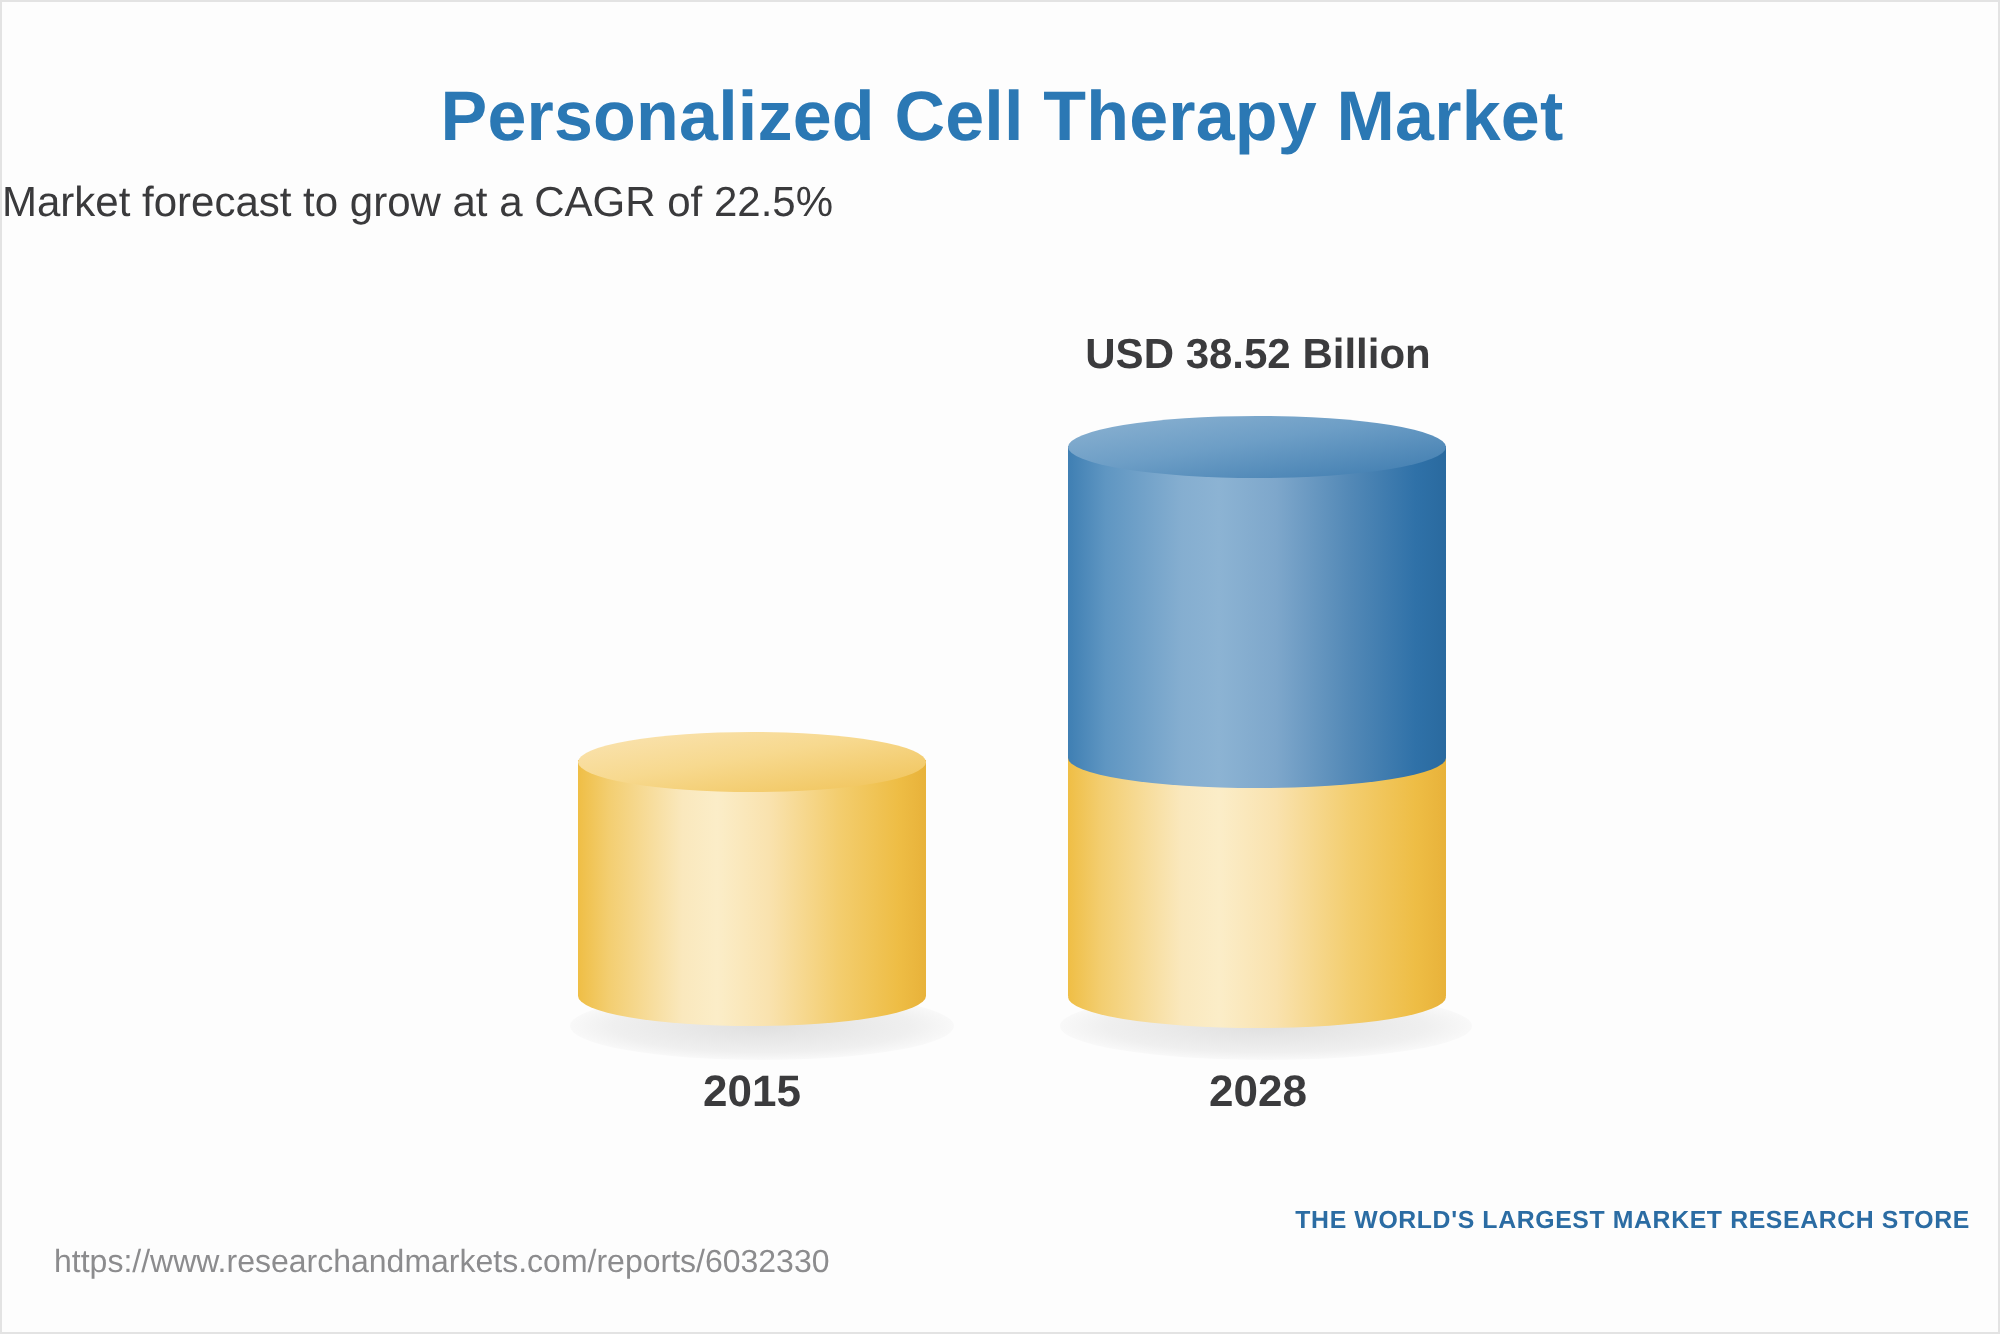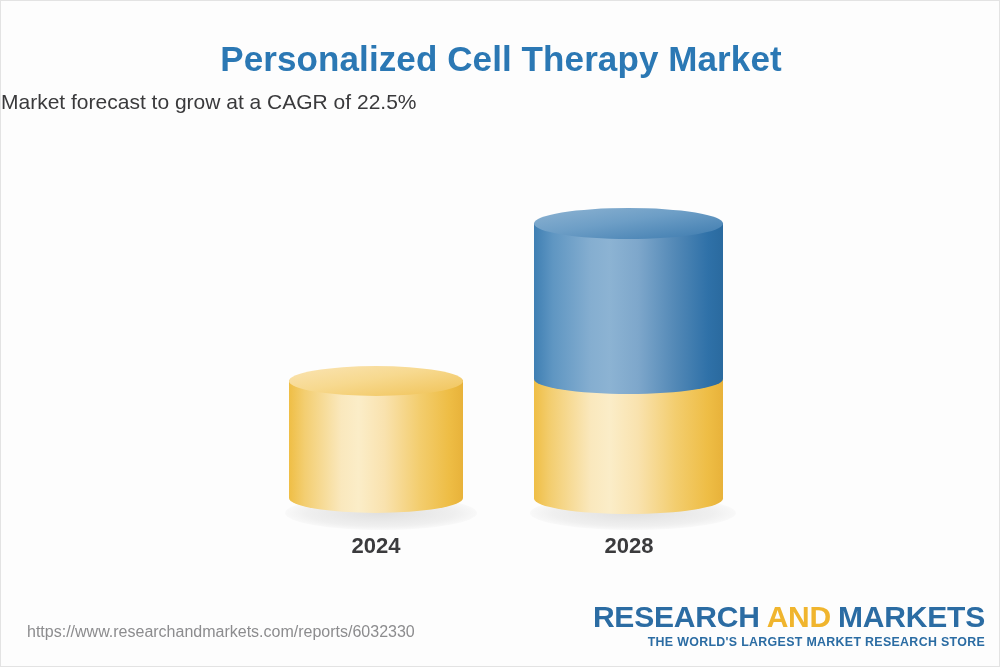--- a/index.html
+++ b/index.html
@@ -187,24 +187,24 @@
 
     <div class="bottom-cap gold-body" style="left:533px; top:482px; width:189px; height:31px; border-radius:50%;"></div>
 
     <div class="blue-body" style="left:533px; top:222px; width:189px; height:156px;"></div>
 
     <div class="blue-body" style="left:533px; top:363px; width:189px; height:30px; border-radius:50%;"></div>
 
     <div class="blue-top" style="left:533px; top:207px; width:189px; height:31px;"></div>
   </div>
 
-
-  <div class="ylabel ylabel-2024">2024</div>
+  <div class="vlabel vlabel-2028">USD 38.52 Billion</div>
+
+  <div class="ylabel ylabel-2024">2015</div>
   <div class="ylabel ylabel-2028">2028</div>
 
   <div class="url">https://www.researchandmarkets.com/reports/6032330</div>
 
   <div class="logo">
-    <div class="logo-main"><span>RESEARCH</span><span class="logo-and" style="margin:0 7px;">AND</span><span>MARKETS</span></div>
     <div class="logo-tag">THE WORLD'S LARGEST MARKET RESEARCH STORE</div>
   </div>
 
 </div>
 
 </body></html>

